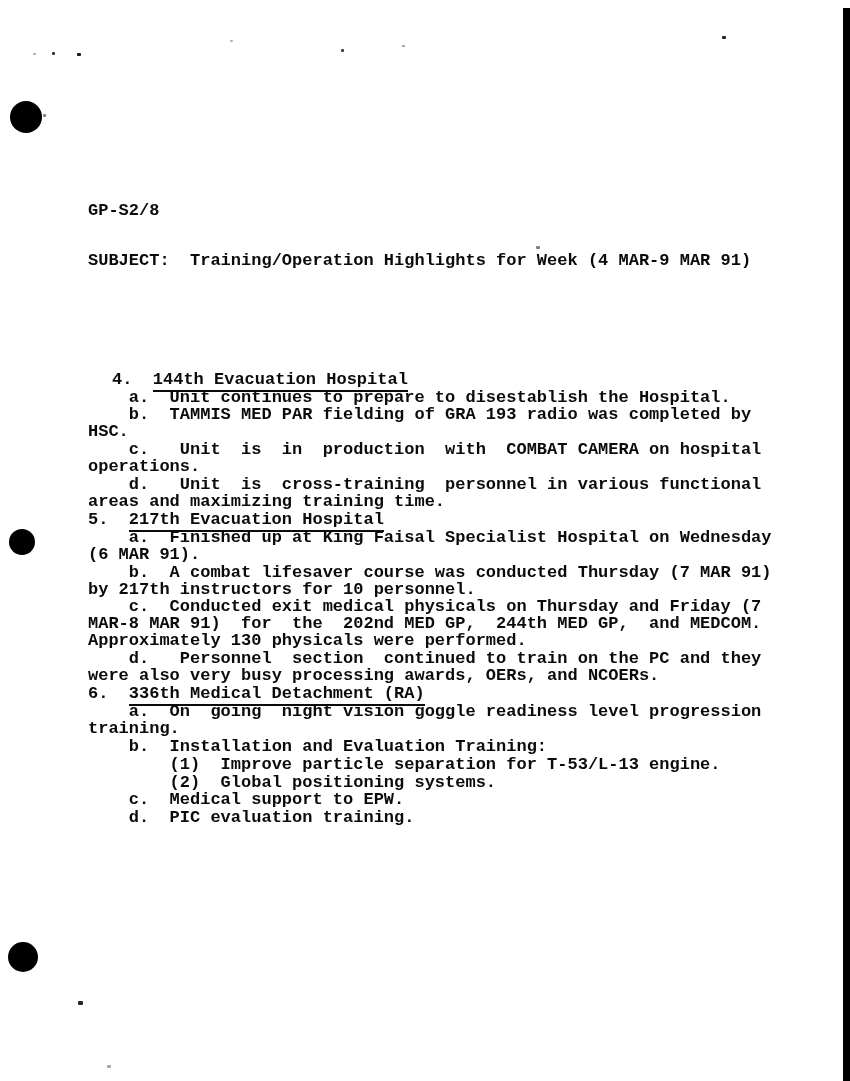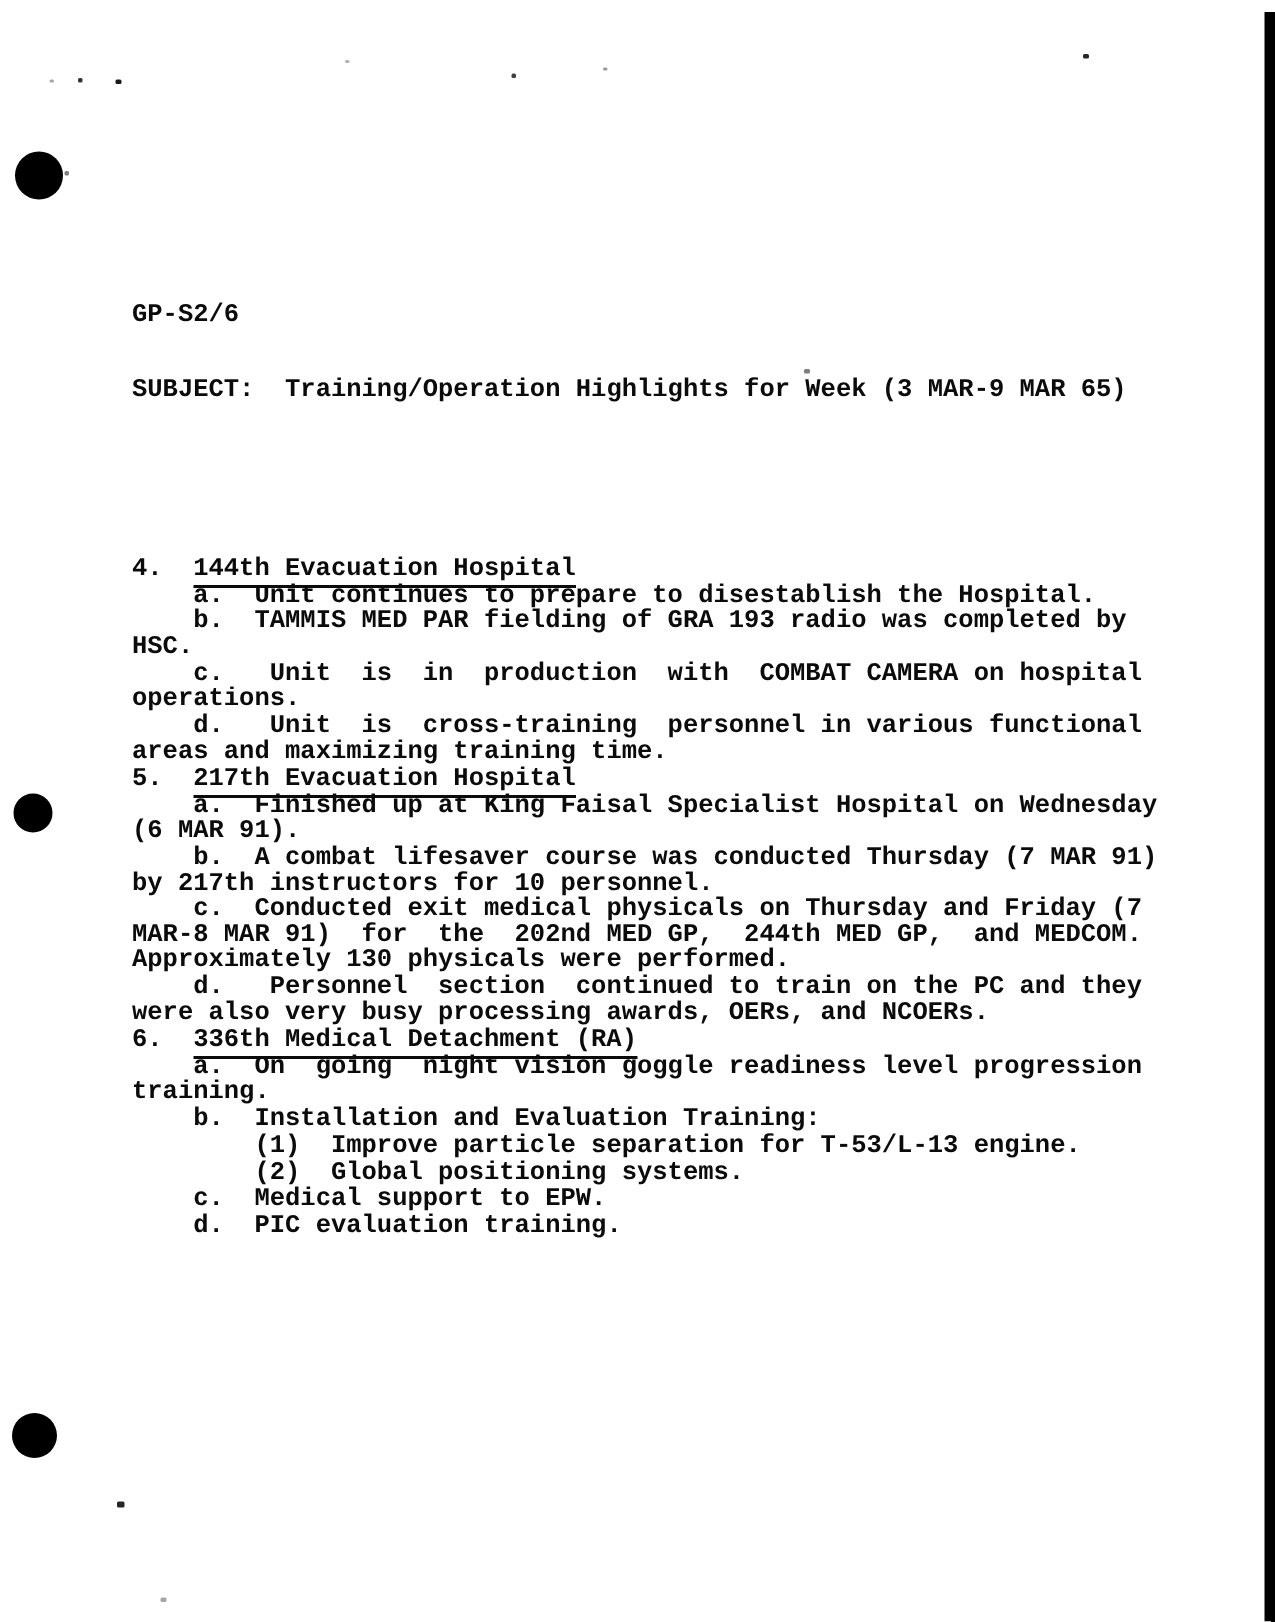--- a/index.html
+++ b/index.html
@@ -22,21 +22,21 @@
     color: #0b0b0b;
     font-family: "Liberation Mono", "DejaVu Sans Mono", monospace;
     font-size: 17px;
     font-weight: bold;
     line-height: 16.9px;
     white-space: pre;
   }
   .ln { min-height: 16.9px; }
   .doc-header { margin: 0; }
   .sections > * { margin-top: 1px; }
-  .sections > :first-child { margin-top: 33.8px; }
+  .sections > :first-child { margin-top: 33.8px; margin-left: 24px; }
   .sec-num { display: inline-block; width: 40.8px; }
   .sec-title {
     border-bottom: 2.5px solid currentColor;
     padding-bottom: 1px;
   }
   
   .hole { position: absolute; background: #000; border-radius: 50%; }
   .edge-bar { position: absolute; background: #000; }
   .speck { position: absolute; background: #000; border-radius: 1px; }
 </style>
@@ -58,19 +58,19 @@
       <div class="speck" style="left: 402px; top: 45px; width: 3px; height: 2px; opacity: 0.4; background: rgb(0, 0, 0);"></div>
       <div class="speck" style="left: 722px; top: 36px; width: 4px; height: 3px; opacity: 0.85; background: rgb(0, 0, 0);"></div>
       <div class="speck" style="left: 43px; top: 114px; width: 3px; height: 3px; opacity: 0.5; background: rgb(0, 0, 0);"></div>
       <div class="speck" style="left: 536px; top: 246px; width: 4px; height: 3px; opacity: 0.5; background: rgb(0, 0, 0);"></div>
       <div class="speck" style="left: 78px; top: 1001px; width: 5px; height: 4px; opacity: 0.85; background: rgb(0, 0, 0);"></div>
       <div class="speck" style="left: 107px; top: 1065px; width: 4px; height: 3px; opacity: 0.35; background: rgb(0, 0, 0);"></div>
     </div>
 
   <div class="doc" style="color: rgb(11, 11, 11);">
     <div class="doc-header">
-      <div class="ln">GP-S2/6</div>
-      <div class="ln">SUBJECT:  Training/Operation Highlights for Week (3 MAR-9 MAR 65)</div>
+      <div class="ln">GP-S2/8</div>
+      <div class="ln">SUBJECT:  Training/Operation Highlights for Week (4 MAR-9 MAR 91)</div>
     </div>
     <div class="sections" id="sections"><div class="ln sec-heading"><span class="sec-num">4.</span><span class="sec-title">144th Evacuation Hospital</span></div><div class="para"><div class="ln">    a.  Unit continues to prepare to disestablish the Hospital.</div></div><div class="para"><div class="ln">    b.  TAMMIS MED PAR fielding of GRA 193 radio was completed by</div><div class="ln">HSC.</div></div><div class="para"><div class="ln">    c.   Unit  is  in  production  with  COMBAT CAMERA on hospital</div><div class="ln">operations.</div></div><div class="para"><div class="ln">    d.   Unit  is  cross-training  personnel in various functional</div><div class="ln">areas and maximizing training time.</div></div><div class="ln sec-heading"><span class="sec-num">5.</span><span class="sec-title">217th Evacuation Hospital</span></div><div class="para"><div class="ln">    a.  Finished up at King Faisal Specialist Hospital on Wednesday</div><div class="ln">(6 MAR 91).</div></div><div class="para"><div class="ln">    b.  A combat lifesaver course was conducted Thursday (7 MAR 91)</div><div class="ln">by 217th instructors for 10 personnel.</div></div><div class="para"><div class="ln">    c.  Conducted exit medical physicals on Thursday and Friday (7</div><div class="ln">MAR-8 MAR 91)  for  the  202nd MED GP,  244th MED GP,  and MEDCOM.</div><div class="ln">Approximately 130 physicals were performed.</div></div><div class="para"><div class="ln">    d.   Personnel  section  continued to train on the PC and they</div><div class="ln">were also very busy processing awards, OERs, and NCOERs.</div></div><div class="ln sec-heading"><span class="sec-num">6.</span><span class="sec-title">336th Medical Detachment (RA)</span></div><div class="para"><div class="ln">    a.  On  going  night vision goggle readiness level progression</div><div class="ln">training.</div></div><div class="para"><div class="ln">    b.  Installation and Evaluation Training:</div></div><div class="para"><div class="ln">        (1)  Improve particle separation for T-53/L-13 engine.</div></div><div class="para"><div class="ln">        (2)  Global positioning systems.</div></div><div class="para"><div class="ln">    c.  Medical support to EPW.</div></div><div class="para"><div class="ln">    d.  PIC evaluation training.</div></div></div>
   </div>
 
 </div>
 
 </body></html>

